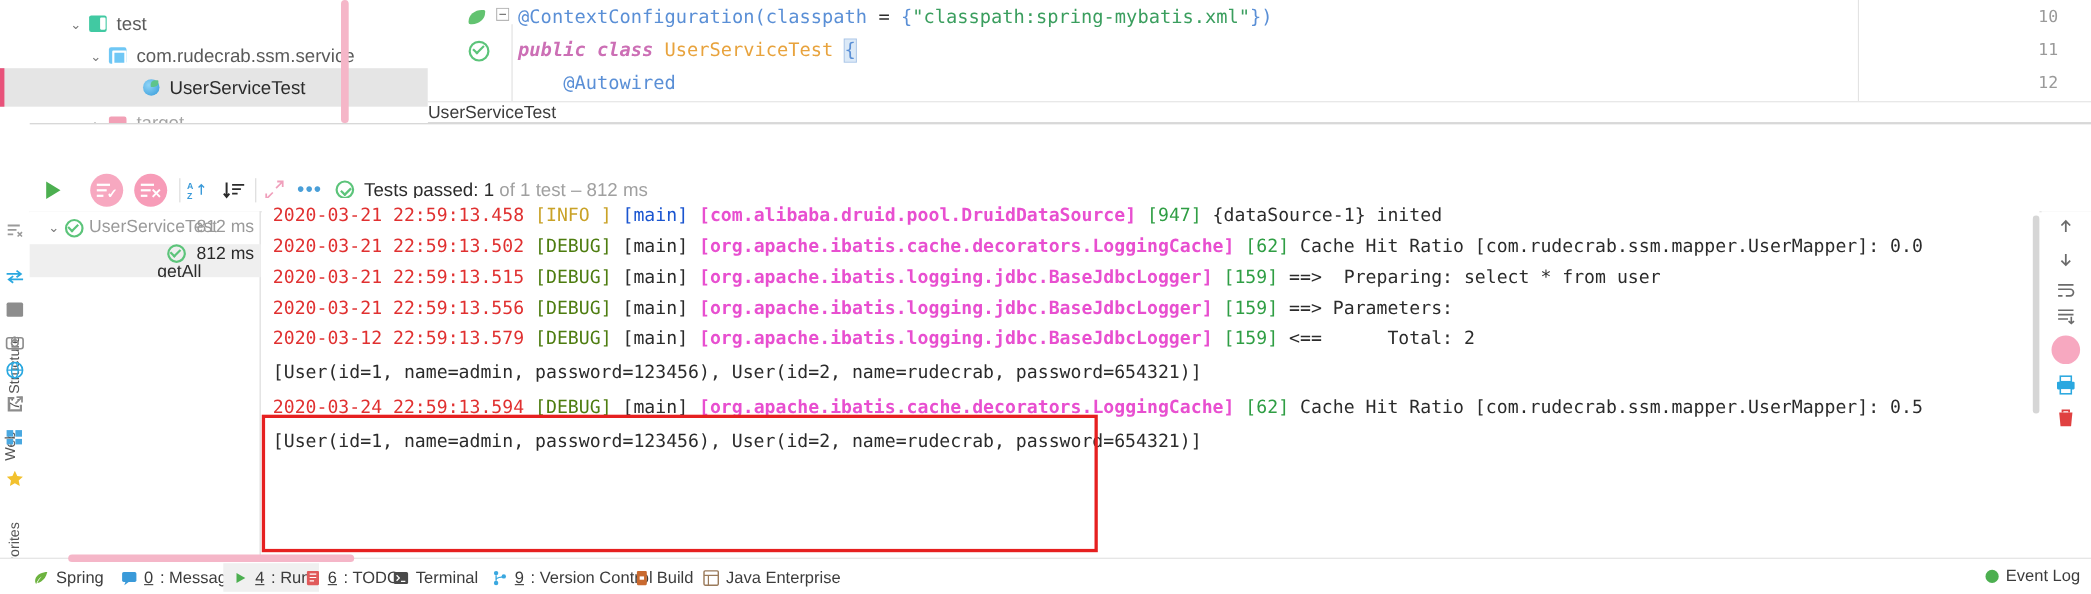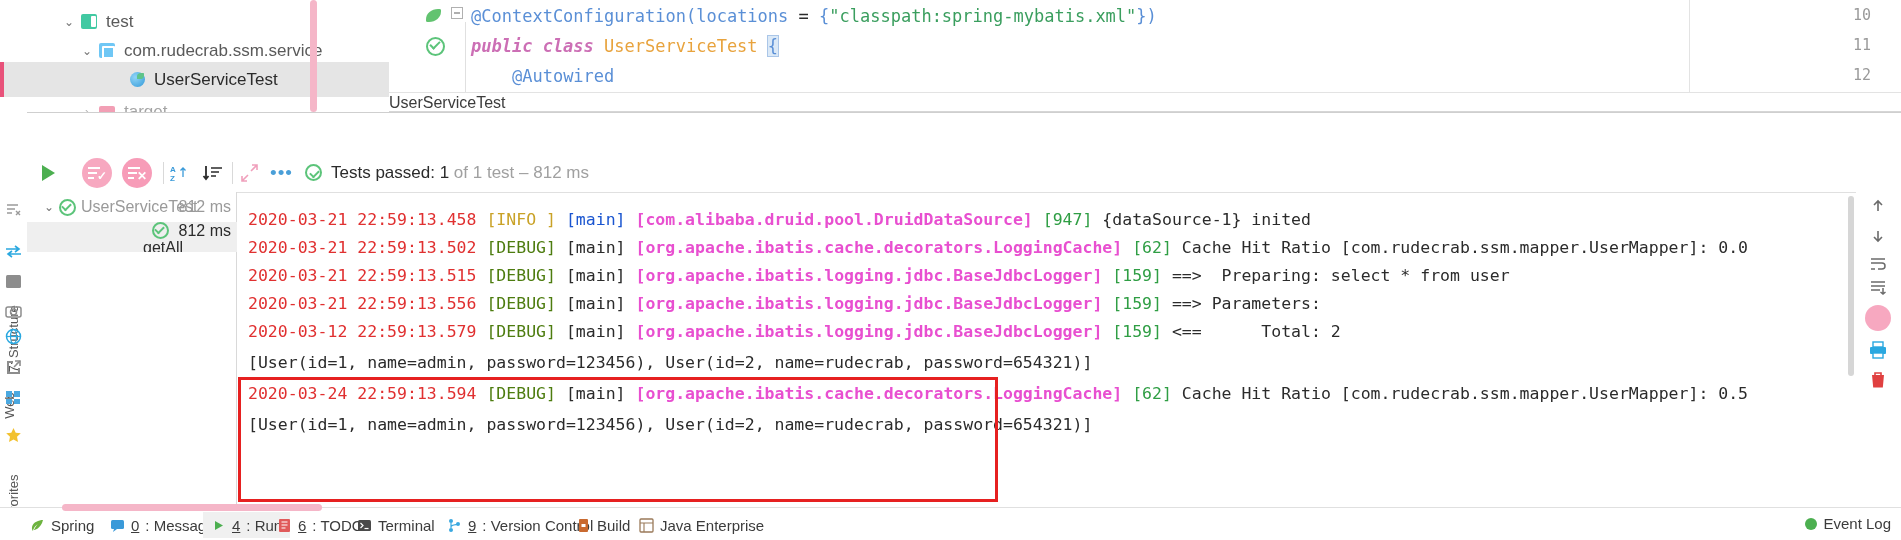--- a/index.html
+++ b/index.html
@@ -147,21 +147,21 @@
   .tt-ok { width:17px; height:17px; position:relative; margin-right:5px; flex:0 0 auto;}
   .tt-ok::before{content:""; position:absolute; inset:0; border:2px solid #5cc47a; border-radius:50%;}
   .tt-ok::after{content:""; position:absolute; left:3px; top:4px; width:7px; height:4px; border-left:2px solid #5cc47a; border-bottom:2px solid #5cc47a; transform:rotate(-45deg);}
   .tt-name { color:#9a9a9a; overflow:hidden; }
   .tt-name.dark { color:#2b2b2b; }
   .tt-ms { position:absolute; right:6px; font-size:16px; color:#9a9a9a;}
   .tt-ms.dark { color:#2b2b2b; }
 
   
   .console {
-    position:absolute; left:238px; top:204px; width:1616px; height:315px;
+    position:absolute; left:238px; top:180px; width:1616px; height:315px;
     background:#fff; overflow:hidden;
     font-family:"DejaVu Sans Mono", monospace; font-size:16.5px;
   }
   .logline { position:absolute; left:10px; white-space:pre; line-height:1; }
   .c-date { color:#e03030; }
   .c-info { color:#c9a227; }
   .c-debug{ color:#4d7c0f; }
   .c-main { color:#1a55d0; }
   .c-main2{ color:#2b2b2b; }
   .c-pkg  { color:#e84fd0; font-weight:bold; }
@@ -226,21 +226,21 @@
     <div class="editor">
       <div class="gutter"></div>
       <div class="vline" style="left:76px;"></div>
       <div id="editor-lines">
           <span class="lnum" style="top: 6px;">10</span>
           <span class="gicon leaf" style="top: 6px;"></span>
           <span class="fold" style="top: 7px;"><svg width="12" height="12" viewBox="0 0 12 12">
               <rect x="0.5" y="0.5" width="11" height="11" fill="none" stroke="#b0b0b0"></rect>
               <path d="M3 6h6" stroke="#7a7a7a" stroke-width="1.2"></path>
             </svg></span>
-          <span class="codeline" style="top: 6px;"><span class="ann-blue">@ContextConfiguration</span><span class="k-par">(</span><span class="ann-blue">locations</span><span class="k-pln"> = </span><span class="k-par">{</span><span class="k-str">"classpath:spring-mybatis.xml"</span><span class="k-par">}</span><span class="k-par">)</span></span>
+          <span class="codeline" style="top: 6px;"><span class="ann-blue">@ContextConfiguration</span><span class="k-par">(</span><span class="ann-blue">classpath</span><span class="k-pln"> = </span><span class="k-par">{</span><span class="k-str">"classpath:spring-mybatis.xml"</span><span class="k-par">}</span><span class="k-par">)</span></span>
           <span class="lnum" style="top: 36px;">11</span>
           <span class="gicon runtest" style="top: 36px;"></span>
           <span class="codeline" style="top: 36px;"><span class="k-kw">public class </span><span class="k-cls">UserServiceTest </span><span class="k-par brace-hl">{</span></span>
           <span class="lnum" style="top: 66px;">12</span>
           <span class="codeline" style="top: 66px;"><span class="k-pln">    </span><span class="ann-blue">@Autowired</span></span>
         </div>
     </div>
     <div class="editor-rt-border"></div>
 
     <div class="breadcrumb-strip">

